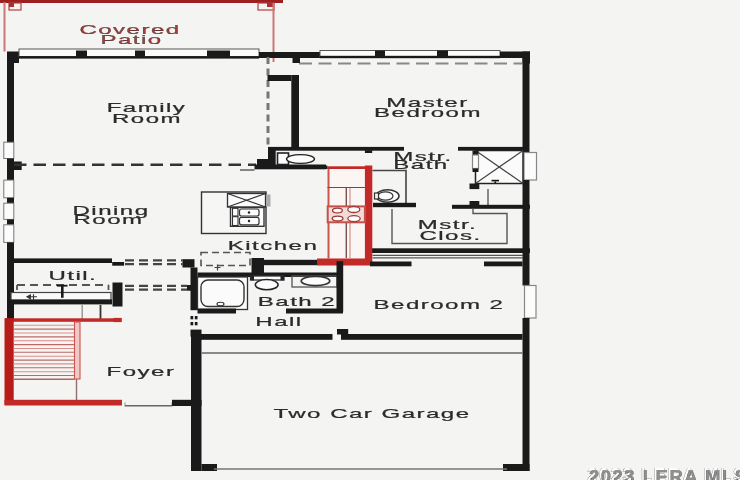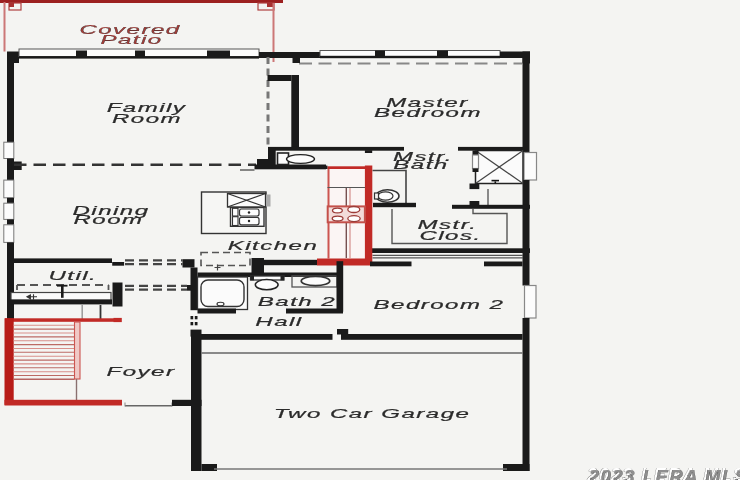--- a/index.html
+++ b/index.html
@@ -1,17 +1,17 @@
 <!DOCTYPE html>
 <html><head>
 <meta charset="utf-8">
 <style>
   html,body{margin:0;padding:0;background:#f4f4f2;}
   .page{position:relative;width:740px;height:480px;overflow:hidden;background:#f4f4f2;
-        font-family:"Liberation Sans", sans-serif;font-style:italic;}
+        font-family:"Liberation Sans", sans-serif;}
   svg{position:absolute;left:0;top:0;}
   text{fill:#2b2b2b;stroke:#2b2b2b;stroke-width:0.22px;-webkit-font-smoothing:antialiased;font-family:"Liberation Sans", sans-serif;font-size:13px;letter-spacing:0.8px;}
   .red{fill:#a63c38;}
 </style>
 </head>
 <body>
 <div class="page">
 <svg width="740" height="480" viewBox="0 0 740 480">
 <rect x="0" y="0" width="740" height="480" fill="#f4f4f2"></rect>
 

